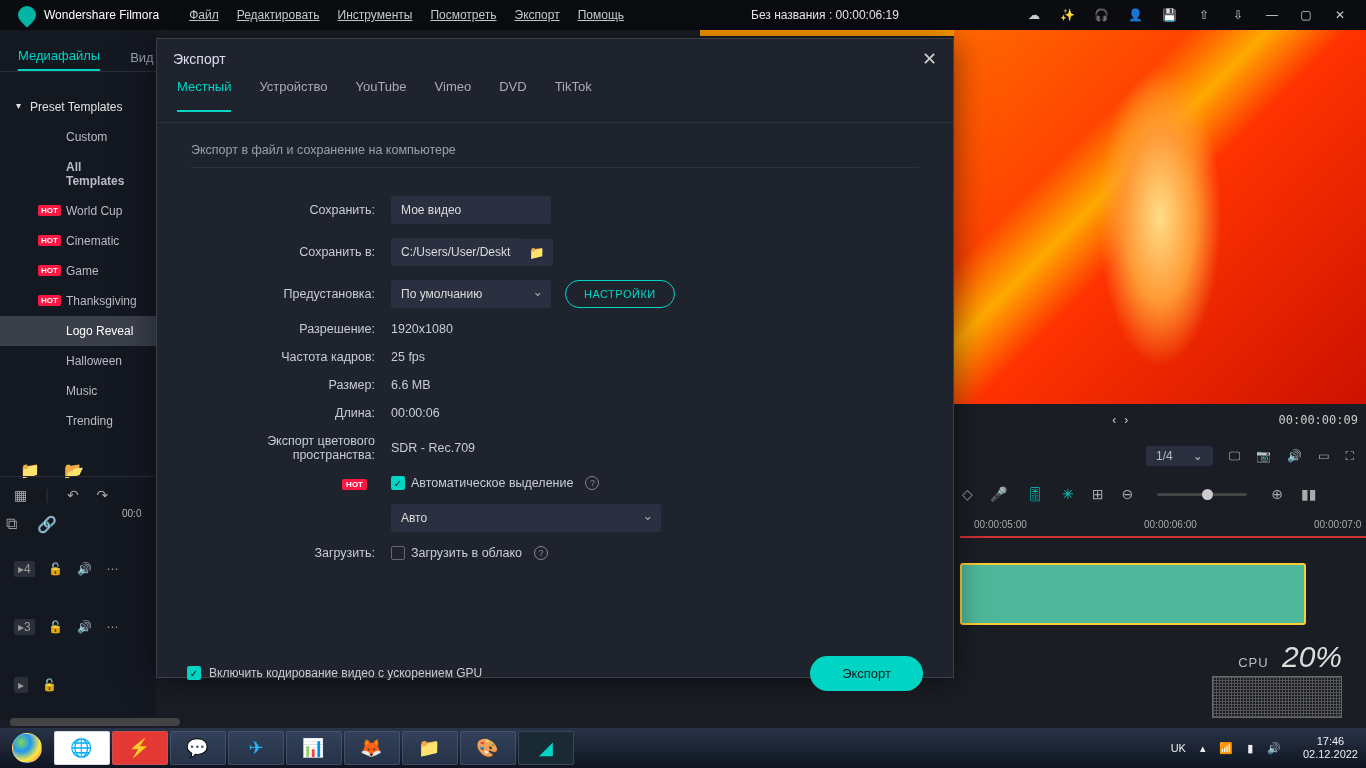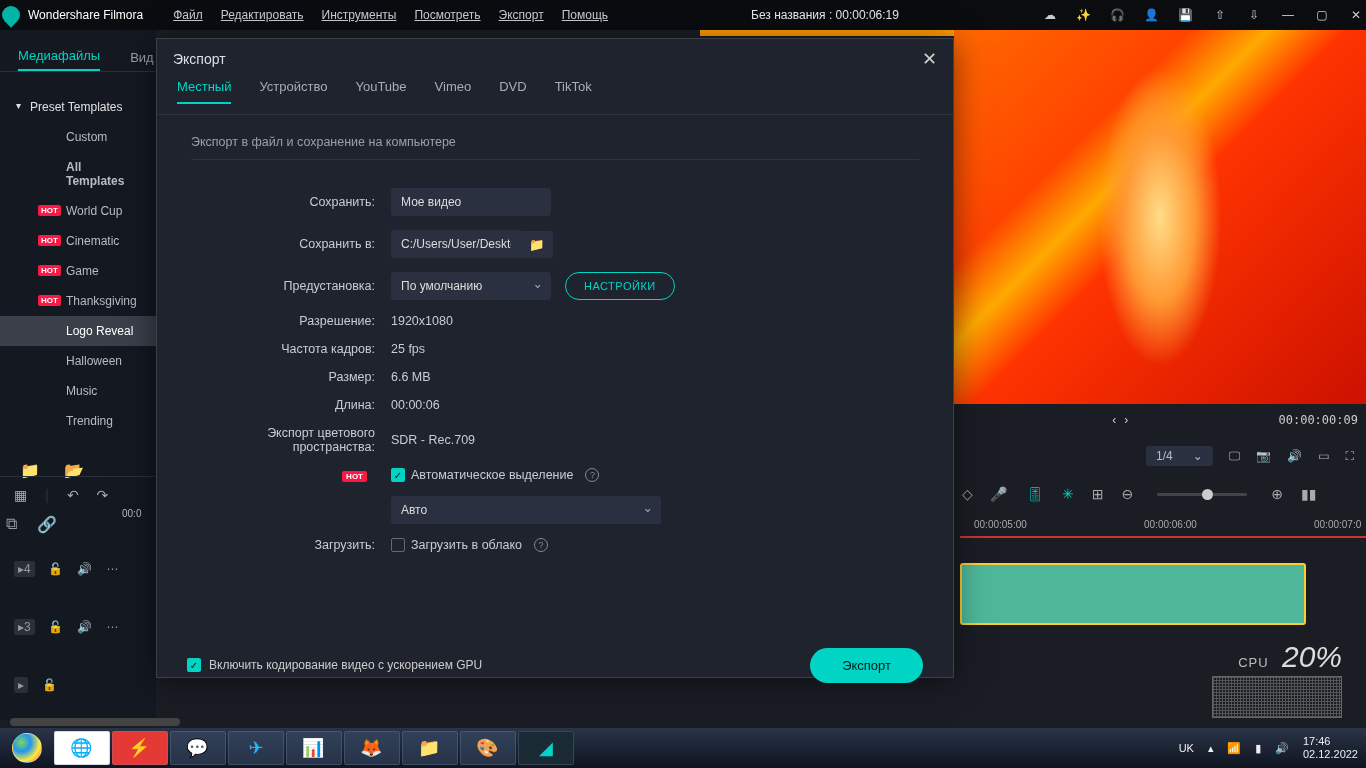--- a/index.html
+++ b/index.html
@@ -1,19 +1,19 @@
 <!DOCTYPE html>
 <html><head>
 <meta charset="utf-8">
 <style>
 * { margin: 0; padding: 0; box-sizing: border-box; font-family: "Segoe UI", Arial, sans-serif; }
 body { width: 1366px; height: 768px; overflow: hidden; background: #1a1d24; color: #c8ccd4; position: relative; }
 
 
-.top-bar { height: 30px; background: #0a0c10; display: flex; align-items: center; padding: 0 2px; font-size: 12px; }
+.top-bar { height: 30px; background: #0a0c10; display: flex; align-items: center; padding: 0 18px; font-size: 12px; }
 .app-logo { width: 18px; height: 18px; background: #00b4a6; border-radius: 50% 50% 50% 0; margin-right: 8px; transform: rotate(-45deg); }
 .app-name { color: #fff; margin-right: 30px; font-size: 12px; }
 .menu-items { display: flex; gap: 18px; text-decoration: underline; }
 .menu-items span { cursor: pointer; color: #c8ccd4; }
 .top-center { flex: 1; text-align: center; color: #e8e8e8; font-size: 12px; }
 .top-icons { display: flex; gap: 18px; align-items: center; }
 .top-icons .ico { width: 16px; height: 16px; cursor: pointer; display:inline-flex; align-items:center; justify-content:center; color:#c8ccd4; }
 
 
 .sidebar { position: absolute; top: 30px; left: 0; width: 156px; height: 690px; background: #141821; }
@@ -44,21 +44,21 @@
 .track-row { height:58px; display:flex; align-items:center; gap:14px; padding-left:14px; }
 .track-row span { color:#999; cursor:pointer; font-size:12px;}
 .track-label { background:#2a2f3a; padding:1px 4px; border-radius:2px; font-size:10px;}
 
 
 .dialog { position: absolute; top: 38px; left: 156px; width: 798px; height: 640px; background: #1e232e; border: 1px solid #3a3f4a; z-index: 100; box-shadow: 0 4px 30px rgba(0,0,0,0.5); }
 .dlg-title-row { height: 40px; display:flex; align-items:center; justify-content:space-between; padding:0 16px; }
 .dlg-title { font-size: 14px; color:#dde; }
 .dlg-close { cursor:pointer; color:#ccc; font-size:18px; }
 .dlg-tabs { display:flex; gap:28px; padding:0 20px 10px 20px; border-bottom:1px solid #2e3340; }
-.dlg-tab { font-size:13px; color:#aab; cursor:pointer; padding-bottom:8px;}
+.dlg-tab { font-size:13px; color:#aab; cursor:pointer; padding-bottom:16px;}
 .dlg-tab.active { color:#00d4c4; border-bottom:2px solid #00d4c4;}
 
 .dlg-body { display:flex; height:520px; }
 .format-list { width:185px; background:#1a1f29; overflow-y:auto; }
 .format-item { padding:10px 22px; font-size:12.5px; color:#bcc; cursor:pointer;}
 .format-item.active { background:#3f4552; color:#fff; }
 
 .form-area { flex:1; padding: 20px 34px; display:flex; flex-direction:column; font-size:12.5px; }
 .form-desc { color:#9aa0ab; margin-bottom:28px; border-bottom:1px solid #2e3340; padding-bottom:10px;}
 .form-row { display:flex; align-items:center; margin-bottom:14px; }
@@ -114,21 +114,21 @@
 .cpu-val { font-size:30px; font-weight:300; font-style:italic;}
 .cpu-bars { width:130px; height:42px; background:repeating-linear-gradient(0deg,#555 0,#555 1px,transparent 1px,transparent 3px), repeating-linear-gradient(90deg,#555 0,#555 1px,transparent 1px,transparent 3px); margin-top:2px; border:1px solid #666;}
 
 
 .taskbar { position:absolute; bottom:0; left:0; width:100%; height:40px; background:linear-gradient(#2a3448, #0e1420); display:flex; align-items:center; }
 .tb-start { width:42px; height:30px; margin:0 6px; display:flex; align-items:center; justify-content:center; cursor:pointer;}
 .win-orb { width:30px; height:30px; border-radius:50%; background:radial-gradient(circle at 30% 30%, #7ed956, #2196f3, #ffeb3b, #f44336); border:1px solid rgba(255,255,255,0.3);}
 .tb-apps { display:flex; gap:2px;}
 .tb-app { width:56px; height:34px; background:rgba(60,80,110,0.5); border:1px solid rgba(120,140,160,0.3); border-radius:2px; display:flex; align-items:center; justify-content:center; cursor:pointer; font-size:18px;}
 .tb-tray { margin-left:auto; display:flex; align-items:center; gap:14px; padding-right:8px; font-size:11px; color:#eee;}
-.tb-time { line-height:1.2;}
+.tb-time { text-align:center; line-height:1.2;margin-left:8px;}
 .lang { font-size:11px;}
 .scroll-bar { position:absolute; top:718px; left:10px; width:946px; height:8px; background:#1a1d24;}
 .scroll-thumb { width:170px; height:8px; background:#444; border-radius:4px;}
 </style>
 </head>
 <body>
 
 <div class="top-bar">
   <div class="app-logo"></div>
   <span class="app-name">Wondershare Filmora</span>

